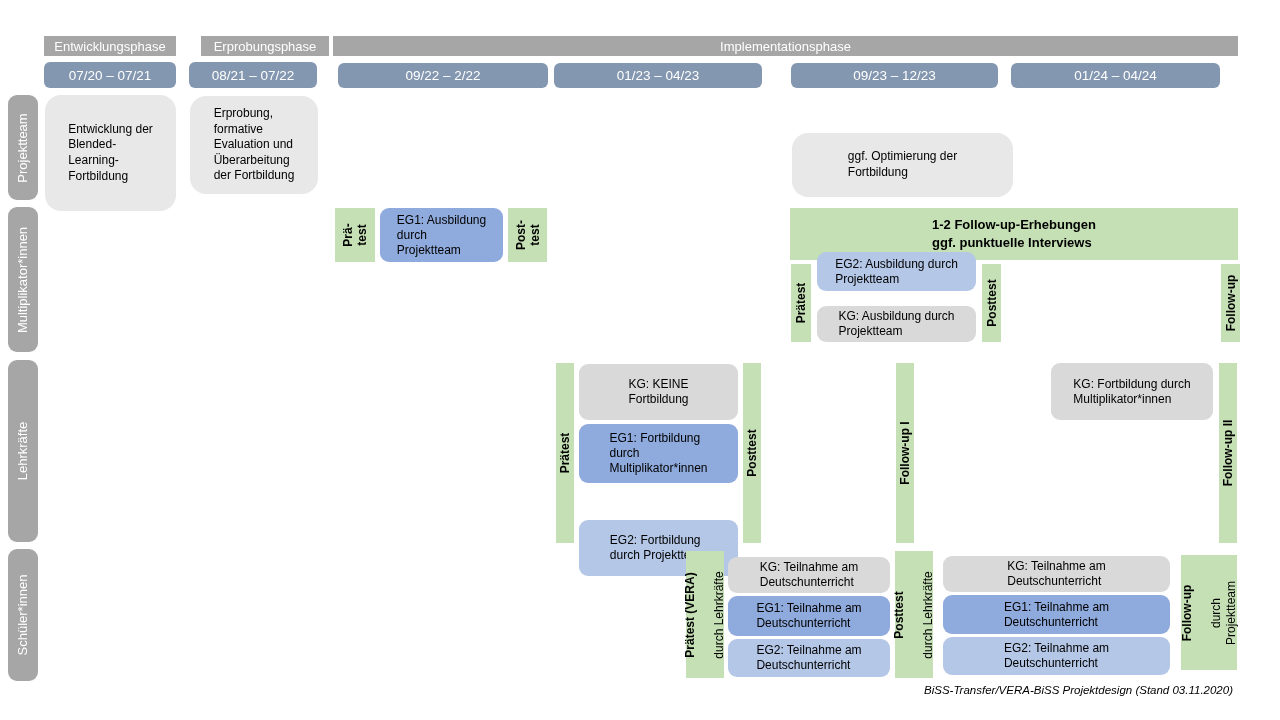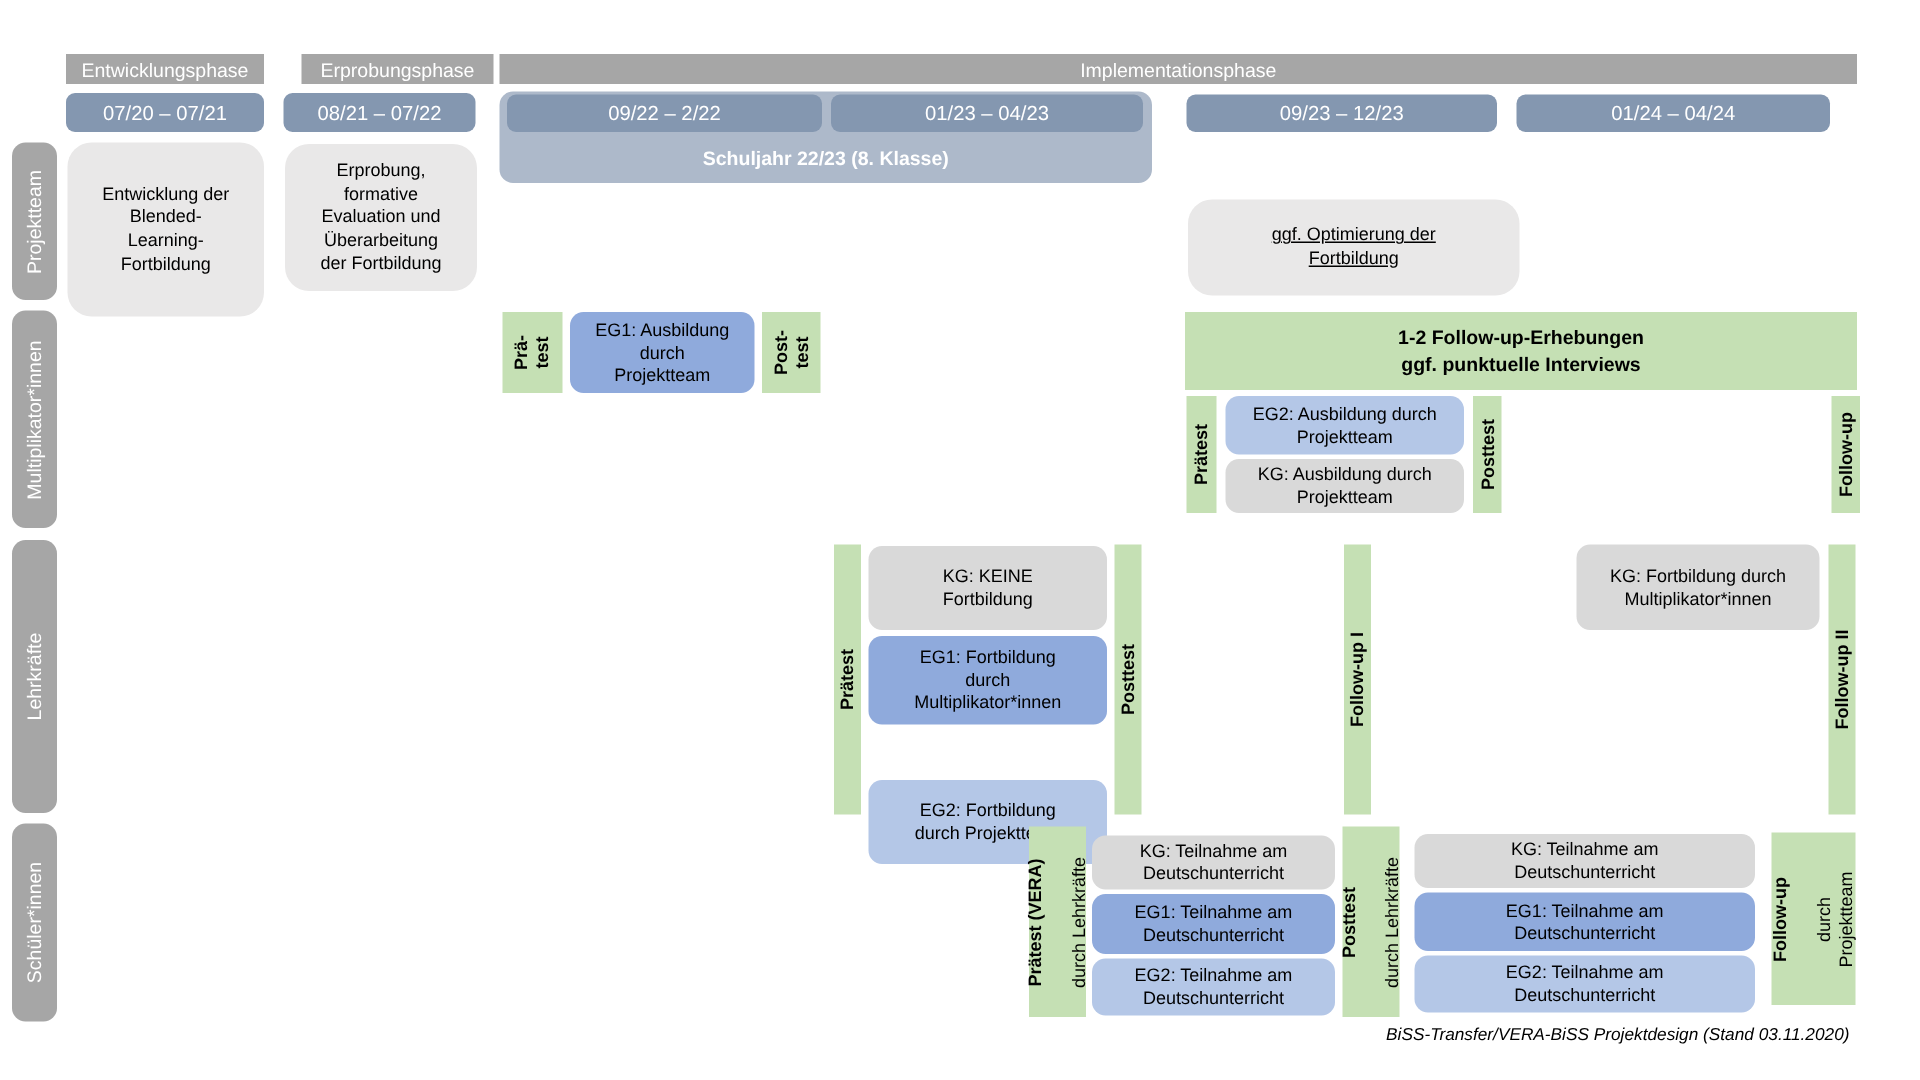--- a/index.html
+++ b/index.html
@@ -1,19 +1,19 @@
 <!DOCTYPE html>
 <html><head>
 <meta charset="utf-8">
 <style>
   * { margin:0; padding:0; box-sizing:border-box; }
   html,body { background:#ffffff; font-family:"Liberation Sans", sans-serif; color:#000; }
   #canvas { position:relative; width:1280px; height:720px; background:#ffffff; overflow:hidden; }
   .abs { position:absolute; }
-  .flexc { display:flex; align-items:center; justify-content:center; text-align:center; }
+  .flexc { display:flex; align-items:center; justify-content:center; text-align:left; }
   .pre { white-space:pre-line; }
   .phase-bar { background:#a6a6a6; color:#fff; font-size:13px; }
   .date-bar { background:#8497b0; color:#fff; font-size:13.5px; border-radius:6px; }
   .year-box { background:#adb9ca; border-radius:9px; color:#fff; font-weight:bold; font-size:13px;
               display:flex; align-items:flex-end; justify-content:center; padding-bottom:9px; }
   .side-label { background:#a6a6a6; border-radius:9px; }
   .side-label .vtext { color:#fff; font-size:13px; font-weight:normal; }
   .box { border-radius:9px; font-size:12px; line-height:1.25; }
   .bigbox { border-radius:16px; font-size:12px; line-height:1.3; }
   .c-lgray { background:#e9e8e8; }
@@ -34,23 +34,20 @@
 
 <div id="canvas">
 
   <div class="abs flexc phase-bar" style="left:44px; top:36px; width:132px; height:20px;">Entwicklungsphase</div>
   <div class="abs flexc phase-bar" style="left:189px; top:36px; width:128px; height:20px;margin-left:12px;">Erprobungsphase</div>
   <div class="abs flexc phase-bar" style="left:333px; top:36px; width:905px; height:20px;">Implementationsphase</div>
 
   <div class="abs flexc date-bar" style="left:44px; top:62px; width:132px; height:26px;">07/20 – 07/21</div>
   <div class="abs flexc date-bar" style="left:189px; top:62px; width:128px; height:26px;">08/21 – 07/22</div>
 
-  <div class="abs year-box" style="left:333px; top:61px; width:435px; height:61px;">
-    <span>Schuljahr 22/23 (8. Klasse)</span>
-  </div>
   <div class="abs flexc date-bar" style="left:338px; top:63px; width:210px; height:25px;">09/22 – 2/22</div>
   <div class="abs flexc date-bar" style="left:554px; top:63px; width:208px; height:25px;">01/23 – 04/23</div>
 
   <div class="abs flexc date-bar" style="left:791px; top:63px; width:207px; height:25px;">09/23 – 12/23</div>
   <div class="abs flexc date-bar" style="left:1011px; top:63px; width:209px; height:25px;">01/24 – 04/24</div>
 
   <div class="vbar side-label" style="left:8px; top:95px; width:30px; height:105px;">
     <div class="vtext">Projektteam</div>
   </div>
   <div class="vbar side-label" style="left:8px; top:207px; width:30px; height:145px;">
@@ -65,42 +62,42 @@
 
   <div class="abs flexc pre bigbox c-lgray" style="left:45px; top:95px; width:131px; height:116px;">Entwicklung der
 Blended-
 Learning-
 Fortbildung</div>
   <div class="abs flexc pre bigbox c-lgray" style="left:190px; top:96px; width:128px; height:98px;">Erprobung,
 formative
 Evaluation und
 Überarbeitung
 der Fortbildung</div>
-  <div class="abs flexc pre bigbox c-lgray" style="left:792px; top:133px; width:221px; height:64px;text-decoration:underline;">ggf. Optimierung der
+  <div class="abs flexc pre bigbox c-lgray" style="left:792px; top:133px; width:221px; height:64px;">ggf. Optimierung der
 Fortbildung</div>
 
   <div class="vbar c-green" style="left:335px; top:208px; width:40px; height:54px;">
     <div class="vtext">Prä-
 test</div>
   </div>
   <div class="abs flexc pre box c-eg1" style="left:380px; top:208px; width:123px; height:54px;">EG1: Ausbildung
 durch
 Projektteam</div>
   <div class="vbar c-green" style="left:508px; top:208px; width:39px; height:54px;">
     <div class="vtext">Post-
 test</div>
   </div>
 
   <div class="abs flexc pre banner c-green" style="left:790px; top:208px; width:448px; height:52px;">1-2 Follow-up-Erhebungen
 ggf. punktuelle Interviews</div>
 
   <div class="vbar c-green" style="left:791px; top:264px; width:20px; height:78px;">
     <div class="vtext">Prätest</div>
   </div>
-  <div class="abs flexc pre box c-eg2" style="left:817px; top:264px; width:159px; height:39px;">EG2: Ausbildung durch
+  <div class="abs flexc pre box c-eg2" style="left:817px; top:252px; width:159px; height:39px;">EG2: Ausbildung durch
 Projektteam</div>
   <div class="abs flexc pre box c-kg" style="left:817px; top:306px; width:159px; height:36px;">KG: Ausbildung durch
 Projektteam</div>
   <div class="vbar c-green" style="left:982px; top:264px; width:19px; height:78px;">
     <div class="vtext">Posttest</div>
   </div>
   <div class="vbar c-green" style="left:1221px; top:264px; width:19px; height:78px;">
     <div class="vtext">Follow-up</div>
   </div>
 

